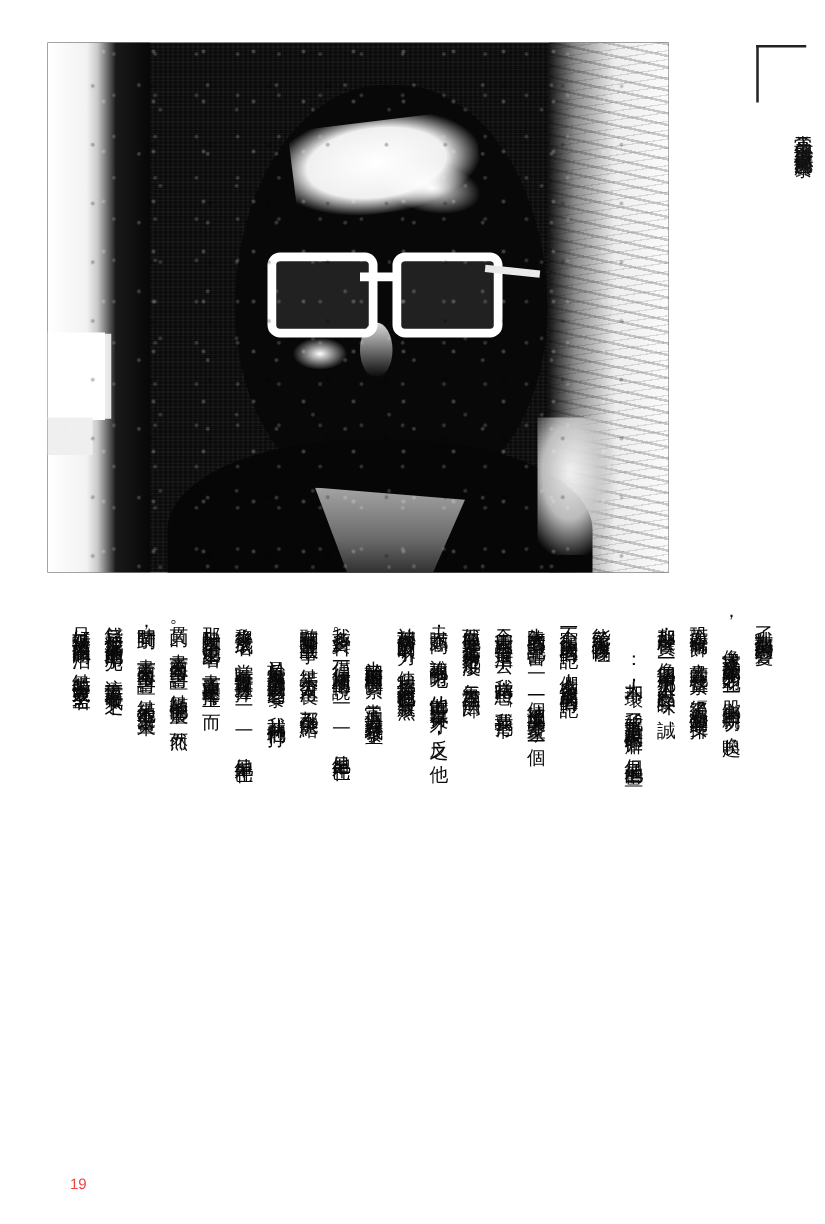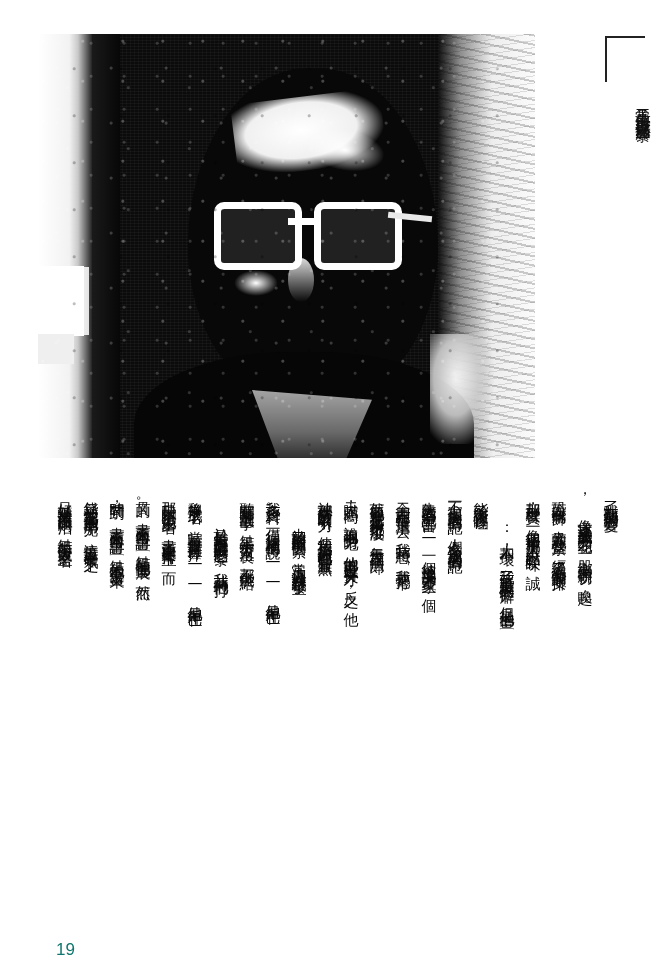--- a/index.html
+++ b/index.html
@@ -235,22 +235,22 @@
     margin: 0;
   }
   .col.indent { padding-top: 26px; }
 
   
   #page-number {
     position: absolute;
     left: 56px;
     top: 940px;
     font-family: "Liberation Sans", sans-serif;
-    font-size: 17px;
-    color: #0f766e;
+    font-size: 12px;
+    color: #ef4444;
   }
 </style>
 </head>
 <body>
 
 <div id="photo-block">
   <div id="photo-frame">
     <div id="photo-grain"></div>
     <div class="ph-band-left"></div>
     <div class="ph-band-left2"></div>

